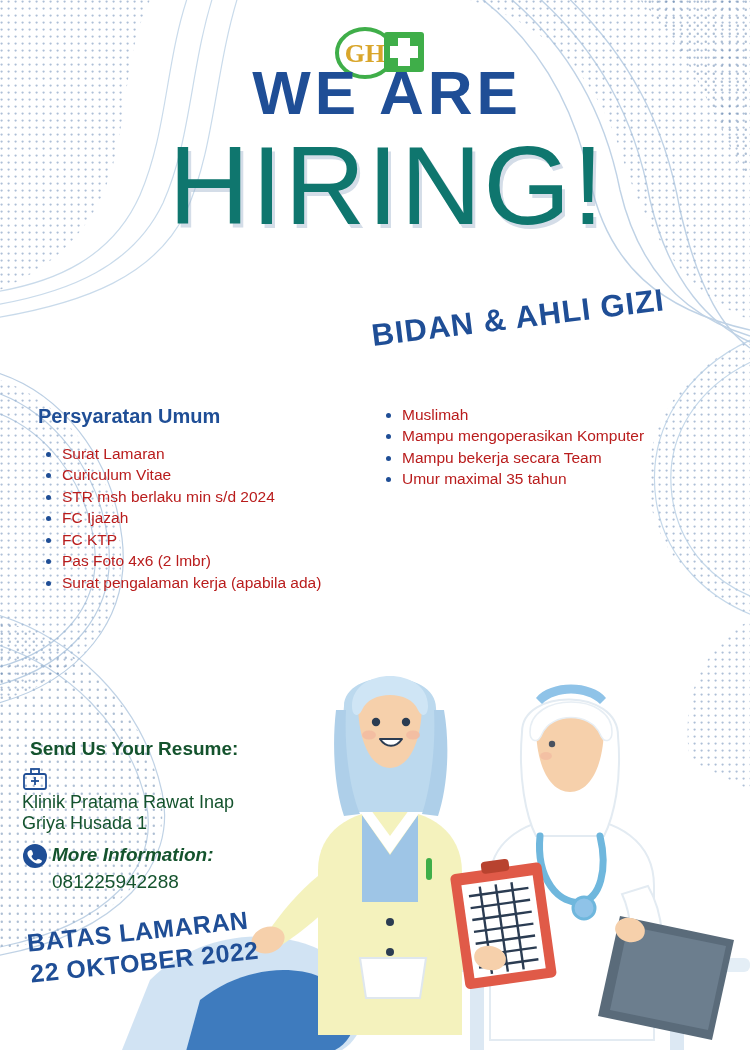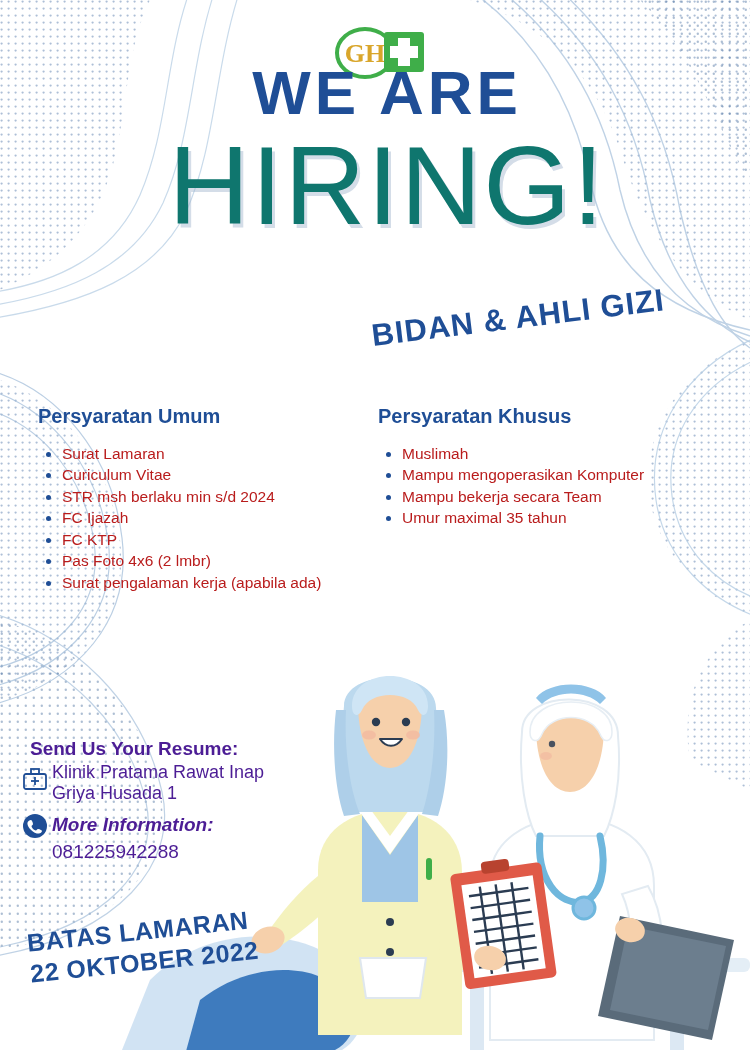--- a/index.html
+++ b/index.html
@@ -122,31 +122,32 @@
     border-radius: 50%;
     background: #1f4e96;
   }
 
   
   .contact {
     position: absolute;
     left: 22px;
     top: 738px;
     width: 360px;
-    color: #4c1d95;
+    color: #14532d;
   }
   .contact .send-title {
     font-size: 19px;
     font-weight: bold;
     margin-left: 8px;
   }
   .addr-row {
     display: flex;
     align-items: flex-start;
     margin-top: 2px;
+    flex-direction: column;
   }
   .addr-icon {
     width: 26px;
     height: 26px;
     flex: 0 0 26px;
     margin-top: 4px;
     margin-right: 4px;
   }
   .addr-text {
     font-size: 18px;
@@ -297,21 +298,20 @@
         <li>Surat Lamaran</li>
         <li>Curiculum Vitae</li>
         <li>STR msh berlaku min s/d 2024</li>
         <li>FC Ijazah</li>
         <li>FC KTP</li>
         <li>Pas Foto 4x6 (2 lmbr)</li>
         <li>Surat pengalaman kerja (apabila ada)</li>
       </ul>
     </div>
     <div class="col">
-      <div class="col-head">Persyaratan Khusus</div>
       <ul class="req">
         <li>Muslimah</li>
         <li>Mampu mengoperasikan Komputer</li>
         <li>Mampu bekerja secara Team</li>
         <li>Umur maximal 35 tahun</li>
       </ul>
     </div>
   </div>
 
   <svg class="illus" viewBox="0 0 510 410" xmlns="http://www.w3.org/2000/svg">

